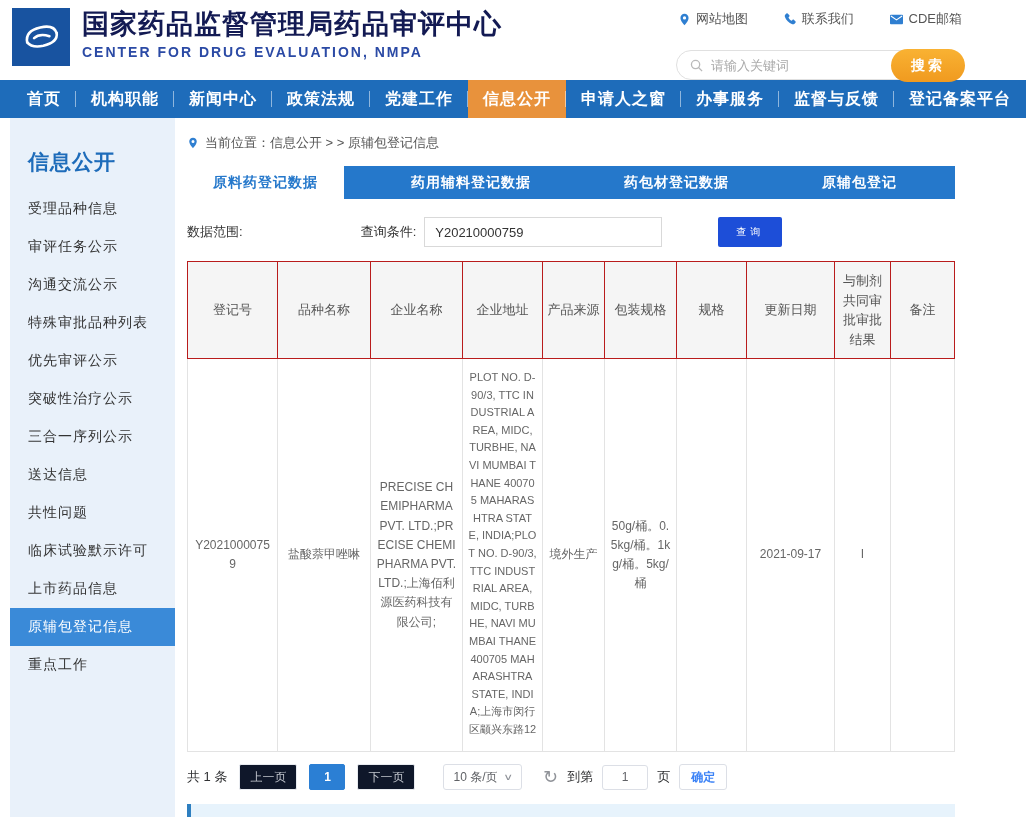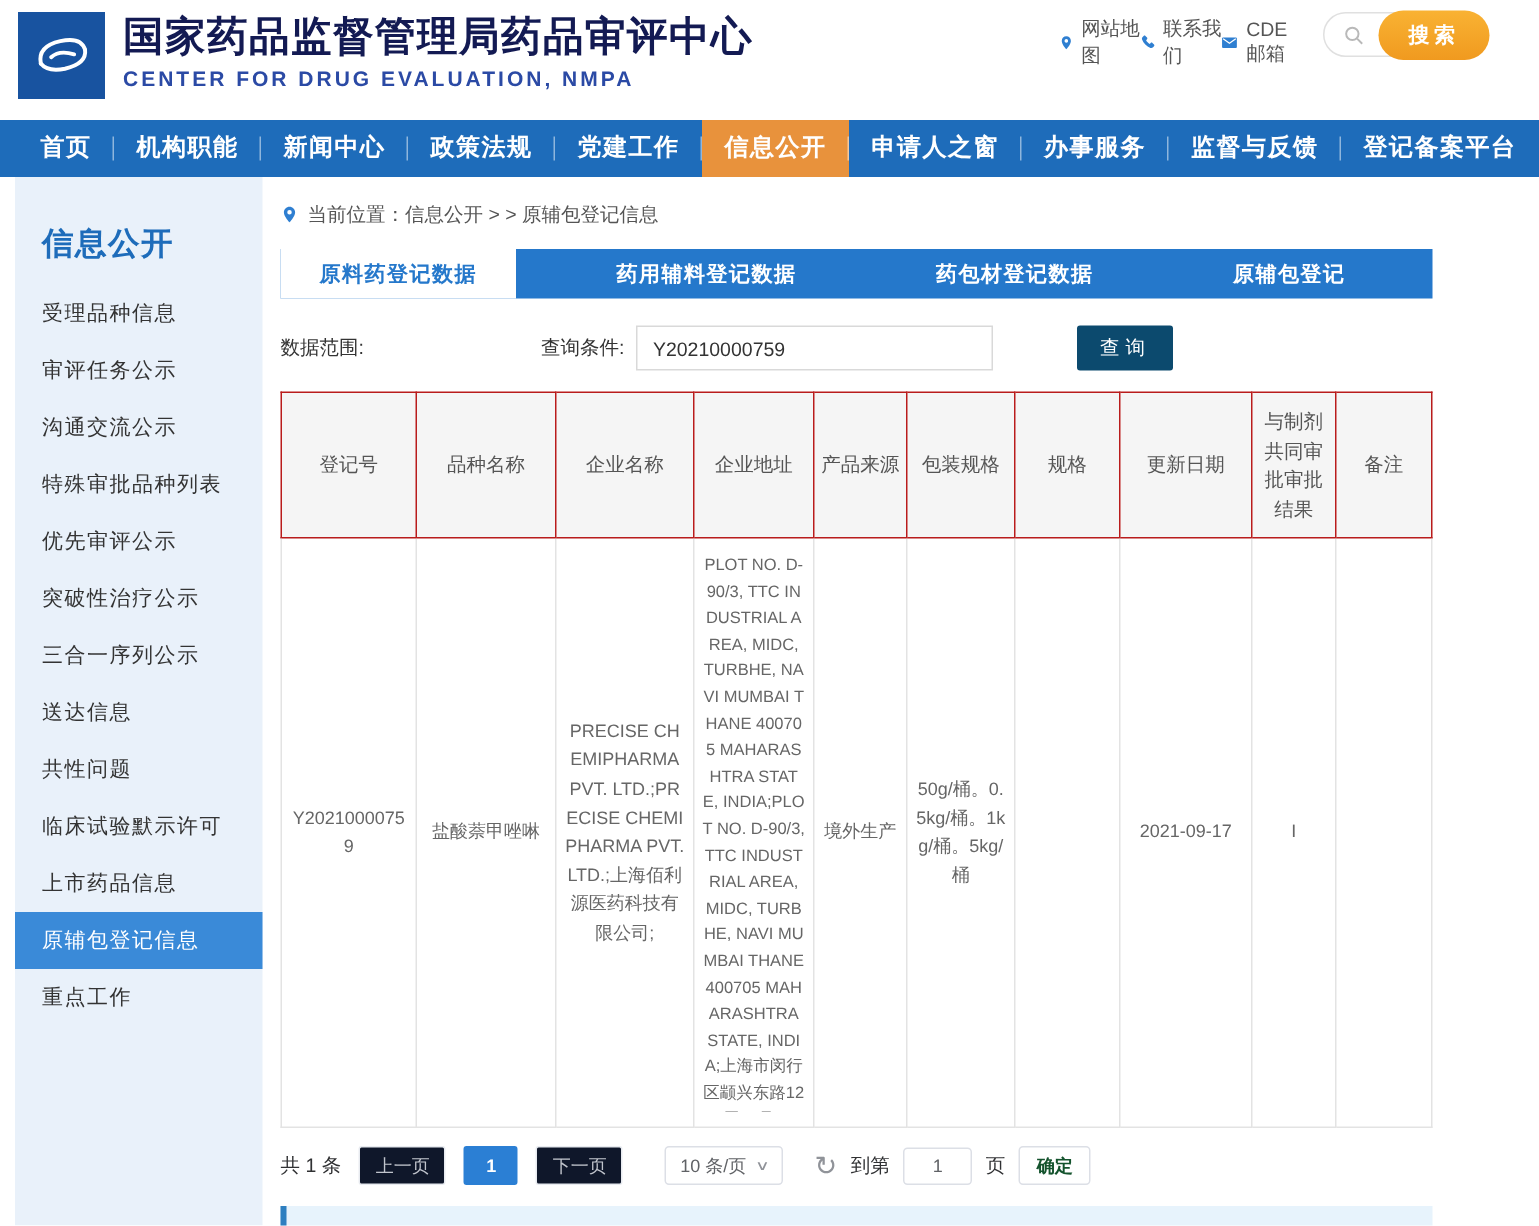--- a/index.html
+++ b/index.html
@@ -5,21 +5,21 @@
   * { margin:0; padding:0; box-sizing:border-box; }
   html,body { width:1026px; height:817px; overflow:hidden; background:#fff;
     font-family:"Liberation Sans","DejaVu Sans",sans-serif; }
 
   
   .header { height:80px; display:flex; align-items:flex-start; padding:8px 10px 8px 12px; background:#fff; }
   .logo-box { width:58px; height:58px; background:#1853a0; display:flex; align-items:center; justify-content:center; flex-shrink:0; }
   .logo-text { margin-left:12px; }
   .site-title { font-size:27px; font-weight:bold; color:#131a53; letter-spacing:1px; line-height:1.25; }
   .site-subtitle { font-size:14px; font-weight:bold; color:#2b4aa5; letter-spacing:2px; margin-top:2px; }
-  .header-right { margin-left:auto; margin-right:24px; width:288px; display:flex; flex-direction:row; gap:9px; }
+  .header-right { margin-left:auto; margin-right:52px; width:288px; display:flex; flex-direction:column; gap:22px; }
   .quick-links { display:flex; justify-content:space-between; padding:0 2px; font-size:13px; color:#555; margin-top:2px; }
   .qlink { display:flex; align-items:center; gap:5px; cursor:pointer; }
   .search-box { height:30px; border:1px solid #e0e0e0; border-radius:16px; display:flex; align-items:center; padding-left:12px; position:relative; background:#fff; }
   .search-box input { flex:1; width:0; border:none; outline:none; font-size:13px; color:#666; background:transparent; margin-left:7px; margin-right:74px; }
   .search-box input::placeholder { color:#aaa; }
   .search-btn { position:absolute; right:-2px; top:-2px; height:33px; width:74px; border:none; border-radius:17px;
     background:linear-gradient(#f9b233,#f09a1f); color:#fff; font-size:14px; font-weight:bold; letter-spacing:3px; cursor:pointer; }
 
   
   .nav { height:38px; background:#1e6cba; display:flex; align-items:stretch; padding-left:12px; }
@@ -42,36 +42,36 @@
   .tab.active { background:#fff; color:#2578cb; }
 
   .filter { margin-top:16px; display:flex; align-items:center; font-size:13px; color:#333; height:34px; }
   .radios { display:flex; gap:24px; margin-left:12px; }
   .radio-opt { display:flex; align-items:center; gap:6px; cursor:pointer; }
   .radio-circle { width:14px; height:14px; border-radius:50%; border:1px solid #b6bcc4; background:#fff; position:relative; flex-shrink:0; }
   .radio-circle.checked { border-color:#2b7fd4; }
   .radio-circle.checked::after { content:''; position:absolute; left:3px; top:3px; width:6px; height:6px; border-radius:50%; background:#2b7fd4; }
   .query-label { margin-left:118px; }
   .query-input { width:238px; height:30px; border:1px solid #d9d9d9; padding:0 10px; font-size:13px; color:#333; margin-left:8px; outline:none; }
-  .query-btn { margin-left:56px; width:64px; height:30px; background:#0c4a6e; color:#fff; border:none; border-radius:2px; font-size:13px; letter-spacing:4px; cursor:pointer;font-family:Liberation Serif, serif; }
+  .query-btn { margin-left:56px; width:64px; height:30px; background:#1d4ed8; color:#fff; border:none; border-radius:2px; font-size:10px; letter-spacing:4px; cursor:pointer;font-family:Liberation Serif, serif; }
 
   .data-table { margin-top:12px; border-collapse:collapse; table-layout:fixed; width:767px; }
   .data-table th { background:#f5f5f5; font-weight:normal; color:#555; font-size:13px; border:1px solid #b91c1c; padding:9px 4px; line-height:1.5; }
   .data-table td { border:1px solid #e3e3e3; color:#666; font-size:12px; text-align:center; padding:10px 5px; line-height:1.6; word-break:break-all; vertical-align:middle; height:375px; }
   .data-table td .cellwrap { max-height:372px; overflow:hidden; }
   .data-table td.addr { font-size:11px; }
 
   .pagination { margin-top:12px; display:flex; align-items:center; gap:9px; font-size:13px; color:#303133; }
   .pg-btn { min-width:58px; height:26px; border:1px solid #e8ebf0; background:#0f172a; color:#c0c4cc; font-size:12px; border-radius:2px; cursor:pointer; margin-left:3px; }
   .pg-btn.current { min-width:36px; background:#2b7fd4; border-color:#2b7fd4; color:#fff; font-weight:bold; }
   .pg-select { height:26px; border:1px solid #dcdfe6; border-radius:3px; padding:0 9px; display:flex; align-items:center; gap:8px; font-size:12px; color:#606266; background:#fff; margin-left:19px; cursor:pointer; }
   .caret { font-size:9px; color:#909399; transform:scaleX(1.5); }
   .refresh { font-size:18px; color:#909399; margin-left:12px; cursor:pointer; line-height:1; }
   .goto-input { width:46px; height:25px; border:1px solid #dcdfe6; border-radius:3px; text-align:center; font-size:12px; color:#606266; outline:none; }
-  .confirm-btn { height:26px; padding:0 11px; border:1px solid #dcdfe6; background:#fff; font-size:12px; font-weight:bold; color:#14532d; border-radius:3px; cursor:pointer; }
+  .confirm-btn { height:26px; padding:0 11px; border:1px solid #dcdfe6; background:#fff; font-size:12px; font-weight:bold; color:#3b82f6; border-radius:3px; cursor:pointer; }
 
   .note { margin-top:14px; background:#e7f3fc; border-left:4px solid #2e7fc0; padding:8px 14px 14px; font-size:12.5px; color:#3c4858; line-height:2.05; }
 </style>
 </head>
 <body>
 
 <div>
 
   <header class="header">
     <div class="logo-box">

